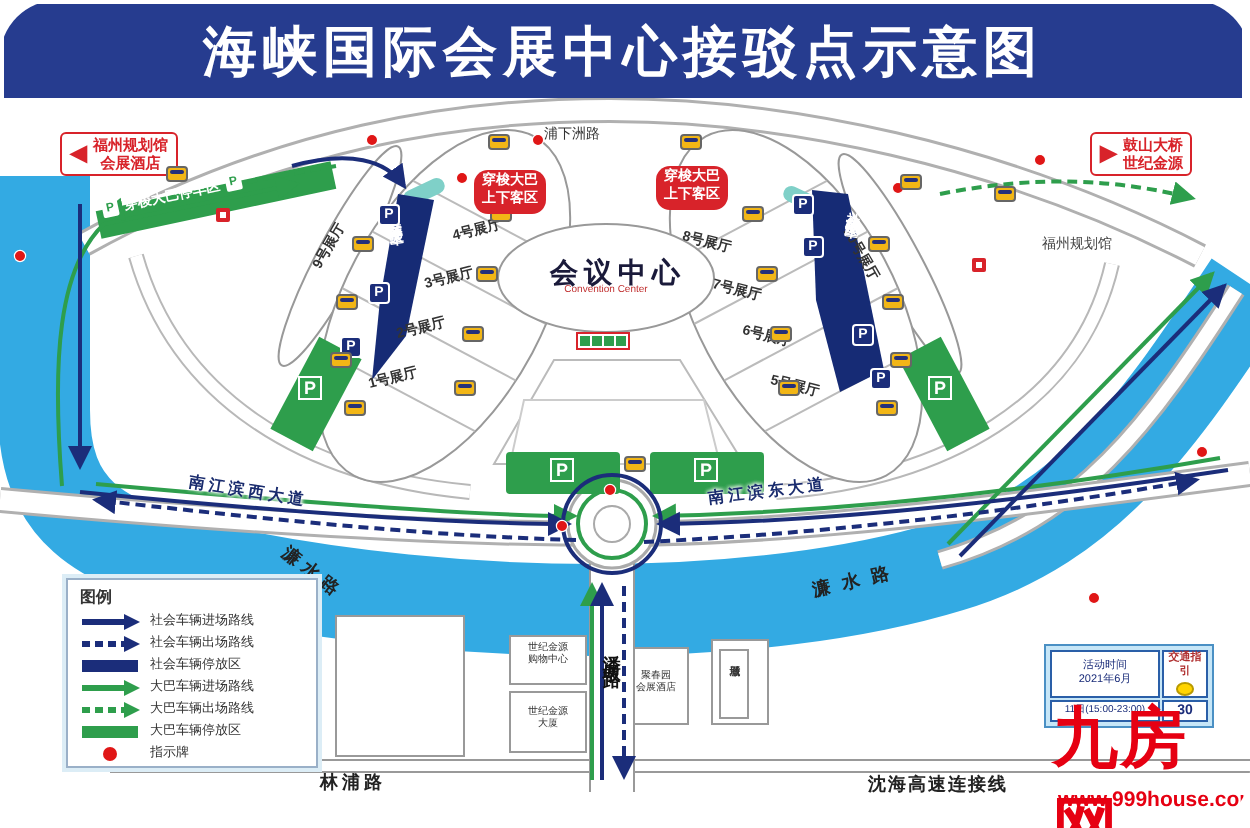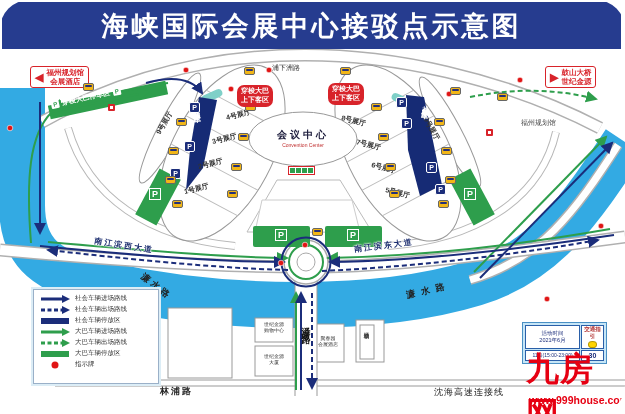--- a/index.html
+++ b/index.html
@@ -216,21 +216,21 @@
   <div class="badge-shuttle" style="left:328px;top:83px;">
     <span>穿梭大巴</span><br><span>上下客区</span>
   </div>
 
   <div class="greenband">
     <span class="pbox">P</span>
     <span class="txt">穿梭大巴停车区</span>
     <span class="pbox">P</span>
   </div>
 
-  <div class="lbl" style="left:275px;top:129px;width:56px;text-align:center;font-size:10px;font-weight:bold;color:#1a1a3a;letter-spacing:3px;z-index:3;">会议中心</div>
+  <div class="lbl" style="left:275px;top:129px;width:56px;text-align:center;font-size:14px;font-weight:bold;color:#1a1a3a;letter-spacing:3px;z-index:3;">会议中心</div>
   <div class="lbl" style="left:275px;top:143px;width:56px;text-align:center;font-size:5px;color:#c03030;z-index:3;">Convention Center</div>
   <div class="marker-strip">
     <span></span>
       <span></span>
       <span></span>
       <span></span>
   </div>
 
   <div class="hall" style="left:184px;top:184px;transform:rotate(-14deg);">1号展厅</div>
   <div class="hall" style="left:198px;top:159px;transform:rotate(-14deg);">2号展厅</div>
@@ -246,21 +246,21 @@
   <div class="bannertext vtext" style="left:195px;top:104px;height:78px;transform:rotate(-8deg);">社会车辆停车区</div>
   <div class="bannertext vtext" style="left:415px;top:100px;height:86px;transform:rotate(9deg);">社会车辆停车区</div>
 
   <div class="lbl" style="left:272px;top:64px;font-size:7px;color:#333;z-index:3;">浦下洲路</div>
   <div class="lbl halo" style="left:94px;top:242px;font-size:8px;font-weight:bold;color:#1a2c6e;transform:rotate(9deg);z-index:3;letter-spacing:2px;">南江滨西大道</div>
   <div class="lbl halo" style="left:354px;top:242px;font-size:8px;font-weight:bold;color:#1a2c6e;transform:rotate(-7deg);z-index:3;letter-spacing:2px;">南江滨东大道</div>
   <div class="lbl" style="left:138px;top:282px;font-size:9px;font-weight:bold;color:#222;transform:rotate(38deg);letter-spacing:3px;z-index:3;">濂水路</div>
   <div class="lbl" style="left:406px;top:286px;font-size:9px;font-weight:bold;color:#222;transform:rotate(-13deg);letter-spacing:6px;z-index:3;">濂水路</div>
   <div class="lbl vtext" style="left:300px;top:320px;font-size:9px;font-weight:bold;color:#111;letter-spacing:4px;z-index:3;">潘墩路</div>
   <div class="lbl" style="left:160px;top:387px;font-size:9px;font-weight:bold;color:#222;letter-spacing:2px;">林浦路</div>
-  <div class="lbl" style="left:434px;top:388px;font-size:9px;font-weight:normal;color:#222;letter-spacing:1px;">沈海高速连接线</div>
+  <div class="lbl" style="left:434px;top:388px;font-size:9px;font-weight:bold;color:#222;letter-spacing:1px;">沈海高速连接线</div>
 
   <div class="lbl" style="left:521px;top:119px;font-size:7px;color:#444;">福州规划馆</div>
   <div class="lbl" style="left:256px;top:322px;width:36px;text-align:center;font-size:5px;color:#333;"><span>世纪金源</span><br><span>购物中心</span></div>
   <div class="lbl" style="left:256px;top:354px;width:36px;text-align:center;font-size:5px;color:#333;"><span>世纪金源</span><br><span>大厦</span></div>
   <div class="lbl" style="left:313px;top:336px;width:30px;text-align:center;font-size:5px;color:#333;"><span>聚春园</span><br><span>会展酒店</span></div>
   <div class="lbl vtext" style="left:364px;top:328px;font-size:5.5px;color:#333;">潘墩新城</div>
 
   <div class="landmark" style="left:108px;top:104px;"></div>
   <div class="landmark" style="left:486px;top:129px;"></div>
 
@@ -294,20 +294,21 @@
   <div class="bus" style="left:378px;top:133px;"></div>
   <div class="bus" style="left:385px;top:163px;"></div>
   <div class="bus" style="left:389px;top:190px;"></div>
   <div class="bus" style="left:434px;top:118px;"></div>
   <div class="bus" style="left:441px;top:147px;"></div>
   <div class="bus" style="left:445px;top:176px;"></div>
   <div class="bus" style="left:438px;top:200px;"></div>
   <div class="bus" style="left:312px;top:228px;"></div>
 
   <div class="legend">
+    <div class="legend-title">图例</div>
     <div class="legend-row">
       <svg width="30" height="8">
           <line x1="1" y1="4" x2="23" y2="4" stroke="#1b2d7a" stroke-width="3"></line>
           <path d="M22,0 L30,4 L22,8 Z" fill="#1b2d7a"></path>
         </svg>
       <span class="legend-label">社会车辆进场路线</span>
     </div>
     <div class="legend-row">
       <svg width="30" height="8">
           <line x1="1" y1="4" x2="23" y2="4" stroke="#1b2d7a" stroke-width="3" stroke-dasharray="4 2.5"></line>

